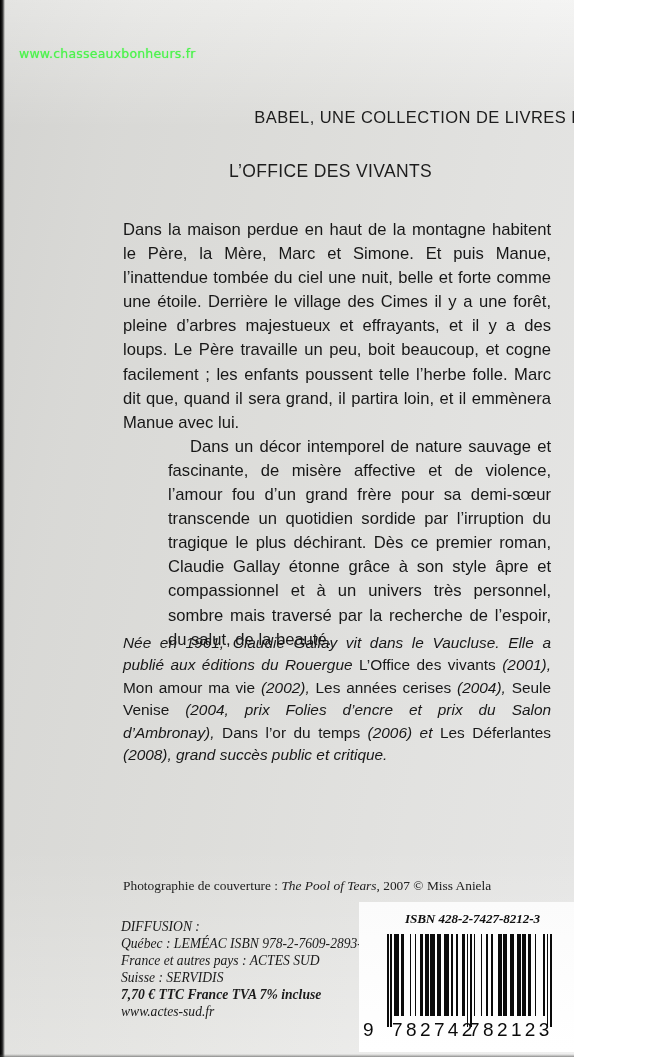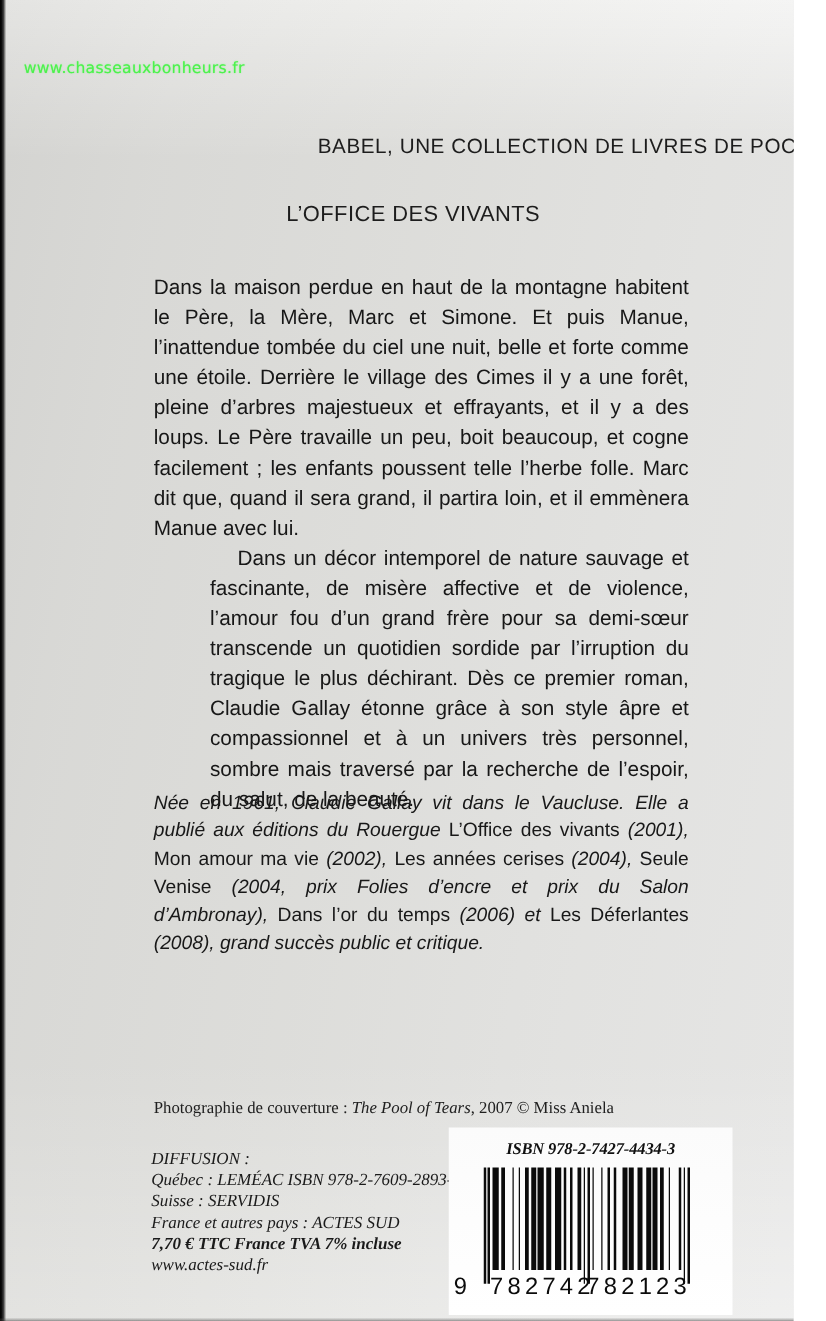--- a/index.html
+++ b/index.html
@@ -6,21 +6,21 @@
     margin: 0;
     padding: 0;
     background: #ffffff;
   }
   body {
     font-family: "Liberation Sans", sans-serif;
   }
 
   .page {
     position: relative;
-    width: 635px;
+    width: 574px;
     height: 1057px;
     overflow: hidden;
     background: #ececeb;
     background-image:
       linear-gradient(100deg, #e4e4e2 0%, #eaeae8 18%, #efefed 46%, #f4f4f3 72%, #f8f8f8 100%),
       linear-gradient(180deg, #ffffff 0%, rgba(255,255,255,0) 12%, rgba(255,255,255,0) 80%, rgba(255,255,255,0.55) 100%);
     background-blend-mode: multiply, normal;
     color: #181818;
   }
 
@@ -215,30 +215,30 @@
     <p>Dans un décor intemporel de nature sauvage et fascinante, de misère affective et de violence, l’amour fou d’un grand frère pour sa demi-sœur transcende un quotidien sordide par l’irruption du tragique le plus déchirant. Dès ce premier roman, Claudie Gallay étonne grâce à son style âpre et compassionnel et à un univers très personnel, sombre mais traversé par la recherche de l’espoir, du salut, de la beauté.</p>
   </div>
 
   <div class="bio"><span>Née en 1961, Claudie Gallay vit dans le Vaucluse. Elle a publié aux éditions du Rouergue </span><span class="roman">L’Office des vivants</span><span> (2001), </span><span class="roman">Mon amour ma vie</span><span> (2002), </span><span class="roman">Les années cerises</span><span> (2004), </span><span class="roman">Seule Venise</span><span> (2004, prix Folies d’encre et prix du Salon d’Ambronay), </span><span class="roman">Dans l’or du temps</span><span> (2006) et </span><span class="roman">Les Déferlantes</span><span> (2008), grand succès public et critique.</span></div>
 
   <div class="photo-credit"><span>Photographie de couverture : </span><span class="it">The Pool of Tears</span><span>, 2007 © Miss Aniela</span></div>
 
   <div class="colophon">
     <div>DIFFUSION :</div>
     <div>Québec : LEMÉAC ISBN 978-2-7609-2893-0</div>
+    <div>France et autres pays : ACTES SUD</div>
     <div>Suisse : SERVIDIS</div>
-    <div>France et autres pays : ACTES SUD</div>
     <div class="price">7,70 € TTC France TVA 7% incluse</div>
     <div>www.actes-sud.fr</div>
   </div>
 
   <div class="page-number">9</div>
 
   <div class="barcode-zone">
-    <div class="isbn-text">ISBN 978-2-7427-4434-3</div>
+    <div class="isbn-text">ISBN 428-2-7427-8212-3</div>
     <div class="barcode-wrap">
       <div class="bars" id="bars">
           <i class="g" style="left: 0px; width: 1.62px;"></i>
           <i class="g" style="left: 3.47px; width: 1.62px;"></i>
           <i style="left: 6.95px; width: 5.09px;"></i>
           <i style="left: 13.89px; width: 3.35px;"></i>
           <i style="left: 22.58px; width: 1.62px;"></i>
           <i style="left: 27.79px; width: 1.62px;"></i>
           <i style="left: 33px; width: 3.35px;"></i>
           <i style="left: 38.21px; width: 3.35px;"></i>

